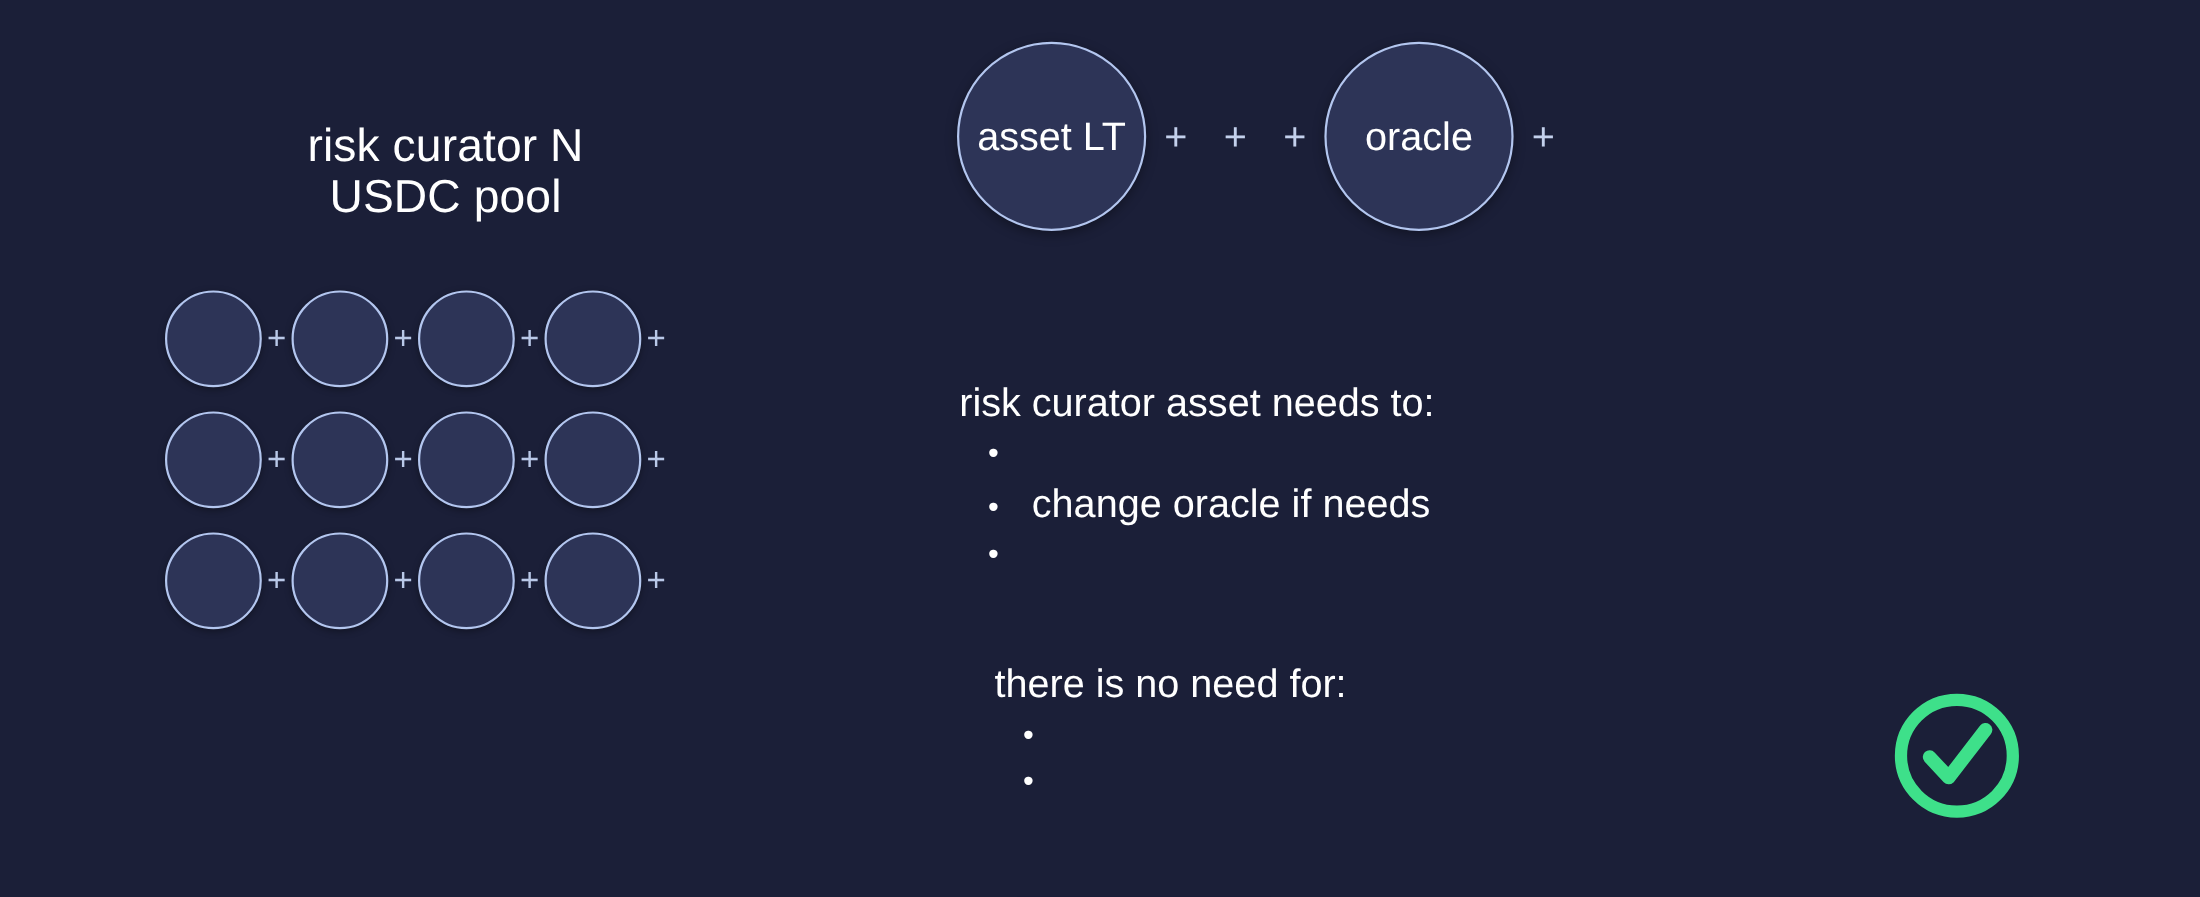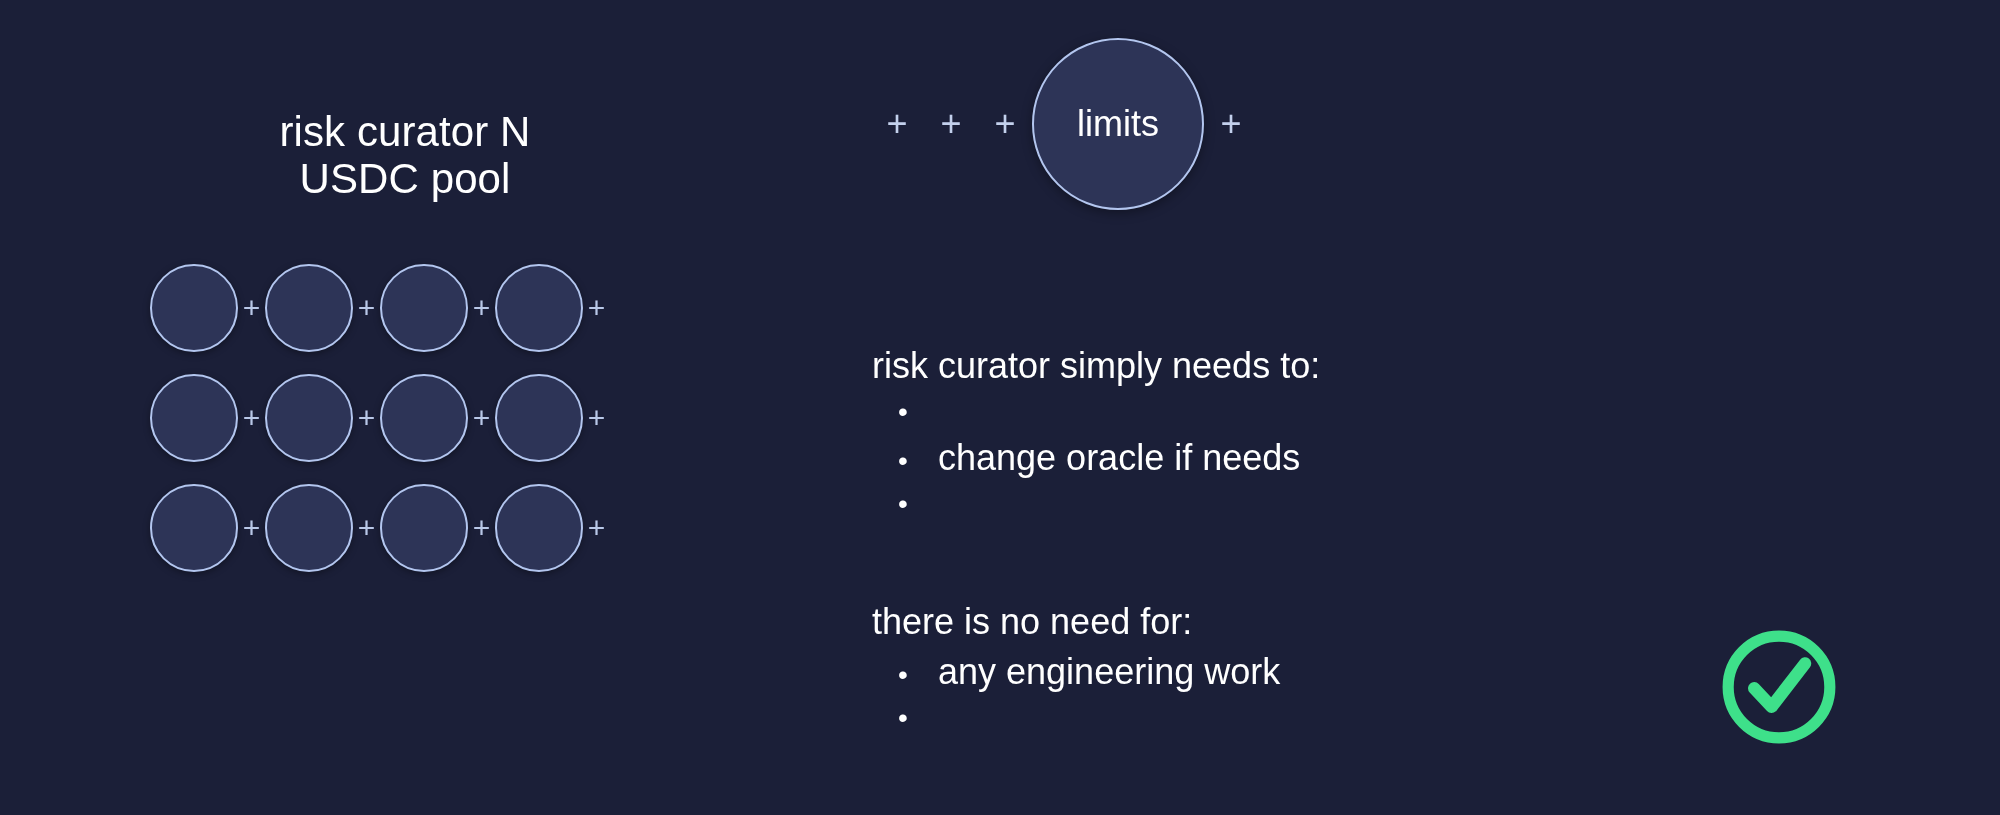--- a/index.html
+++ b/index.html
@@ -103,21 +103,21 @@
   }
 
   
   .text-block {
     position: absolute;
     font-size: 36px;
     line-height: 1.0;
     color: #ffffff;
   }
   #block-needs { left: 872px; top: 348px; }
-  #block-noneed { left: 872px; top: 604px; }
+  #block-noneed { left: 904px; top: 604px; }
 
   .block-heading {
     font-size: 36px;
     color: #ffffff;
     margin-bottom: 14px;
     white-space: nowrap;
   }
   .bullet-list {
     margin: 0;
     padding: 0;
@@ -188,51 +188,53 @@
           <span class="pool-plus">+</span>
           <div class="pool-circle"></div>
           <span class="pool-plus">+</span>
           <div class="pool-circle"></div>
           <span class="pool-plus">+</span>
         </div>
       </div>
   </div>
 
   <div id="component-row">
-      <span class="comp-plus">+</span>
-      <span class="comp-plus">+</span>
-      <span class="comp-plus">+</span>
       <div class="comp-circle">
-        <span>limits</span>
+        <span>asset LT</span>
       </div>
       <span class="comp-plus">+</span>
+      <span class="comp-plus">+</span>
+      <span class="comp-plus">+</span>
+      <div class="comp-circle">
+        <span>oracle</span>
+      </div>
+      <span class="comp-plus">+</span>
     </div>
 
   <div class="text-block" id="block-needs">
-    <div class="block-heading">risk curator simply needs to:</div>
+    <div class="block-heading">risk curator asset needs to:</div>
     <ul class="bullet-list" id="needs-list">
         <li class="bullet-item">
           <span class="bullet-dot">•</span>
         </li>
         <li class="bullet-item">
           <span class="bullet-dot">•</span>
           <span>change oracle if needs</span>
         </li>
         <li class="bullet-item">
           <span class="bullet-dot">•</span>
         </li>
       </ul>
   </div>
 
   <div class="text-block" id="block-noneed">
     <div class="block-heading">there is no need for:</div>
     <ul class="bullet-list" id="noneed-list">
         <li class="bullet-item">
           <span class="bullet-dot">•</span>
-          <span>any engineering work</span>
         </li>
         <li class="bullet-item">
           <span class="bullet-dot">•</span>
         </li>
       </ul>
   </div>
 
   <div id="check-icon">
     <svg viewBox="0 0 100 100" width="124" height="124" aria-hidden="true">
       <circle cx="50" cy="50" r="41" fill="none" stroke="#3ee08a" stroke-width="9"></circle>

